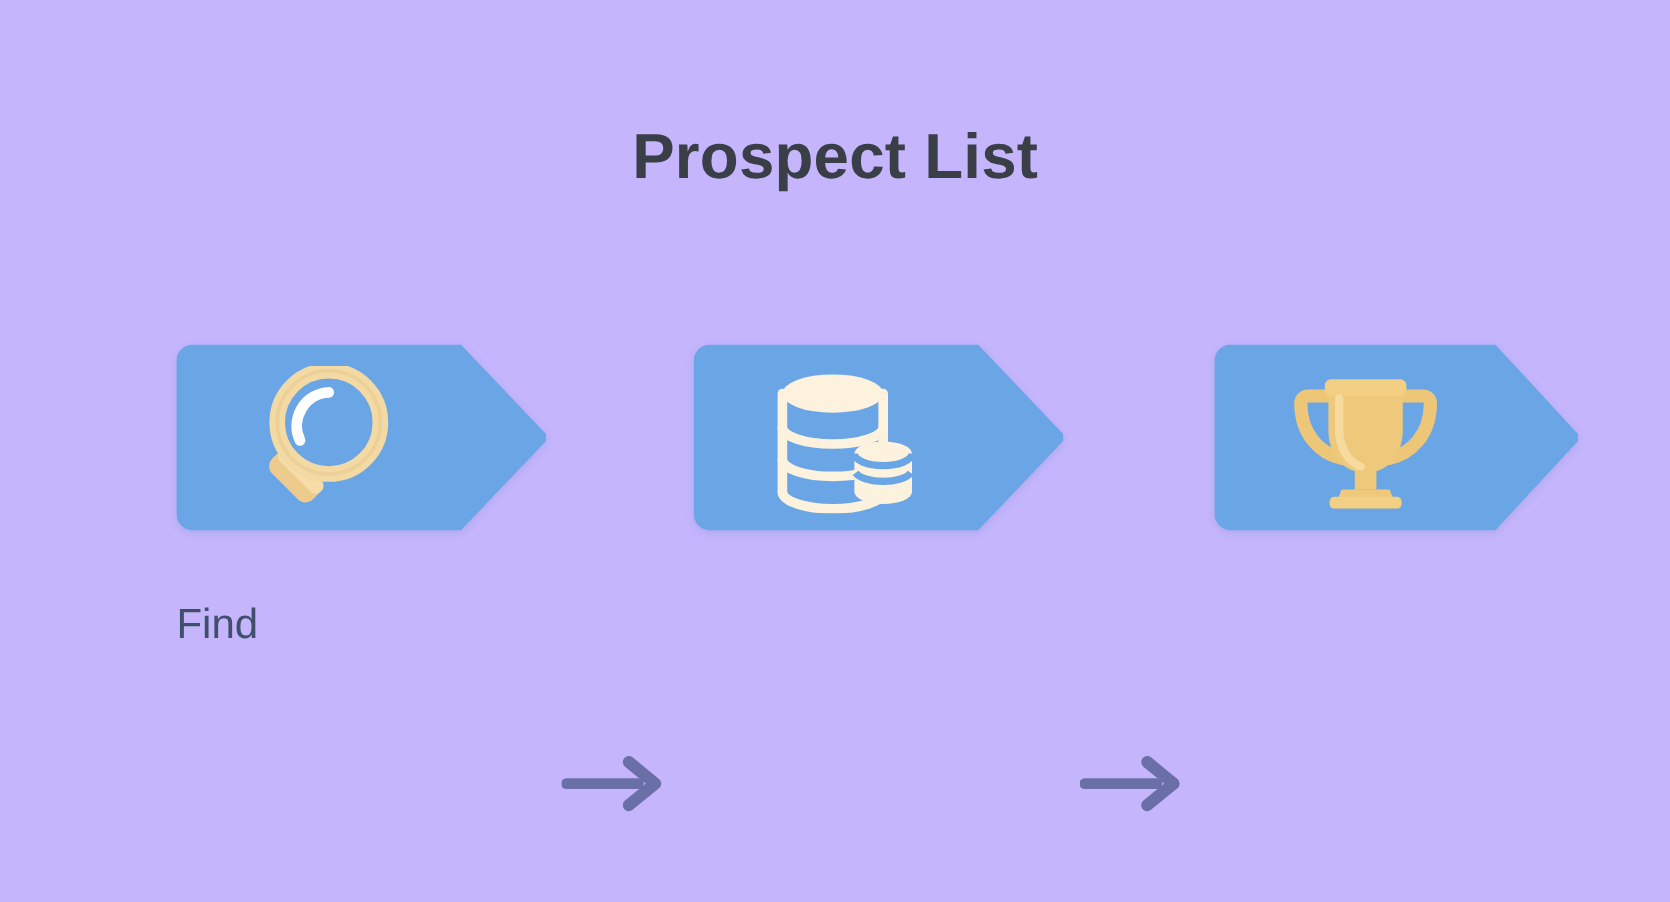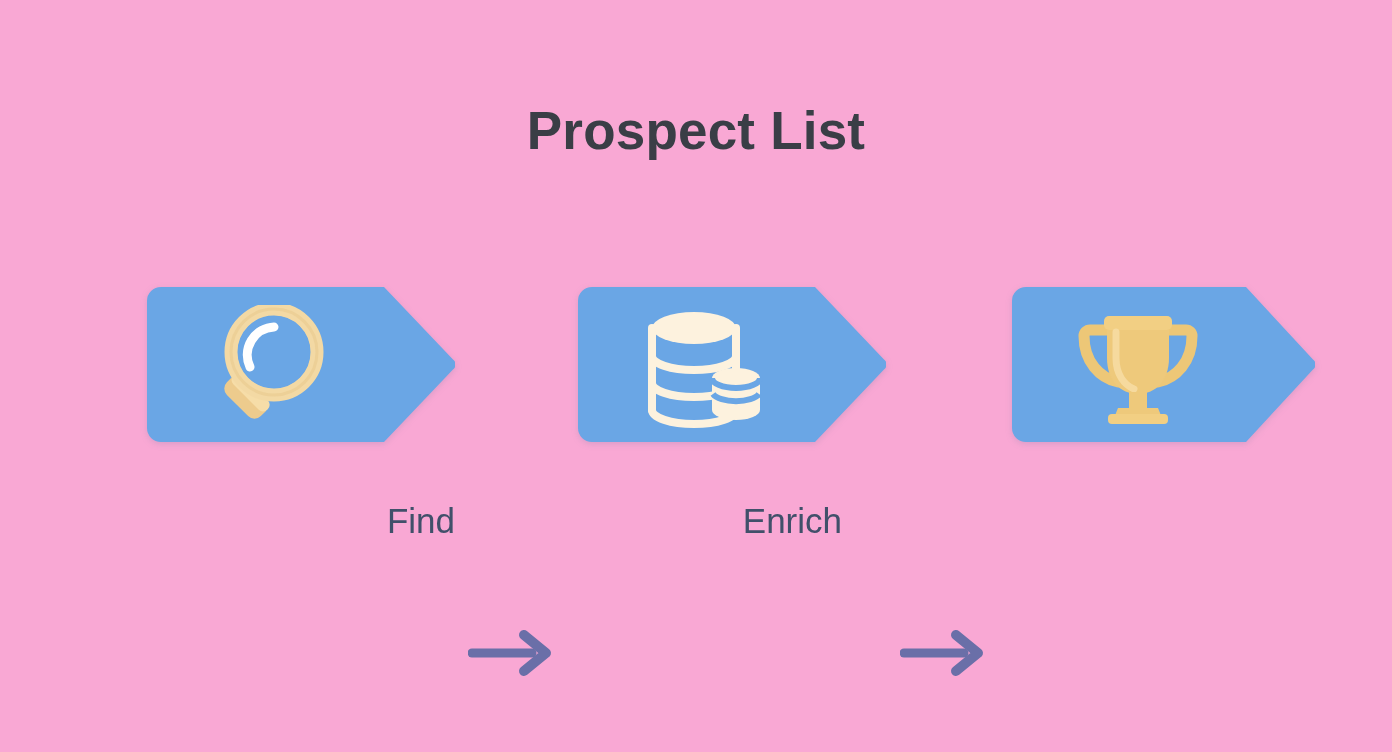--- a/index.html
+++ b/index.html
@@ -13,21 +13,21 @@
     background: #ffffff;
     font-family: "Liberation Sans", sans-serif;
     overflow: hidden;
     position: relative;
     -webkit-font-smoothing: antialiased;
   }
 
   .canvas {
     position: absolute;
     inset: 0;
-    background: #f9a8d4;
+    background: #c4b5fd;
   }
 
   
   .page-title {
     position: absolute;
     top: 96px;
     left: 0;
     width: 1392px;
     text-align: center;
     font-size: 53px;
@@ -83,21 +83,21 @@
 
   
   .step-1 .step-icon > svg { margin-left: 55px; }
   .step-2 .step-icon > svg { margin-left: 62px; }
   .step-3 .step-icon > svg { margin-left: 62px; }
 
   
   .step-label {
     position: absolute;
     top: 498px;
-    text-align: right;
+    text-align: left;
     font-size: 35px;
     font-weight: 500;
     color: #41506a;
     line-height: 46px;
     white-space: nowrap;
   }
 
   
   .connector {
     position: absolute;
@@ -211,16 +211,15 @@
             <rect x="34" y="108" width="60" height="10" rx="4" fill="#f2cf83"></rect>
           </svg>
         </div>
       </div>
     </div>
 
   </div>
 
   <div class="step-label" style="left:147px; width:308px;">Find</div>
 
-  <div class="step-label" style="left:578px; width:264px;">Enrich</div>
 
 
 </div>
 
 </body></html>

